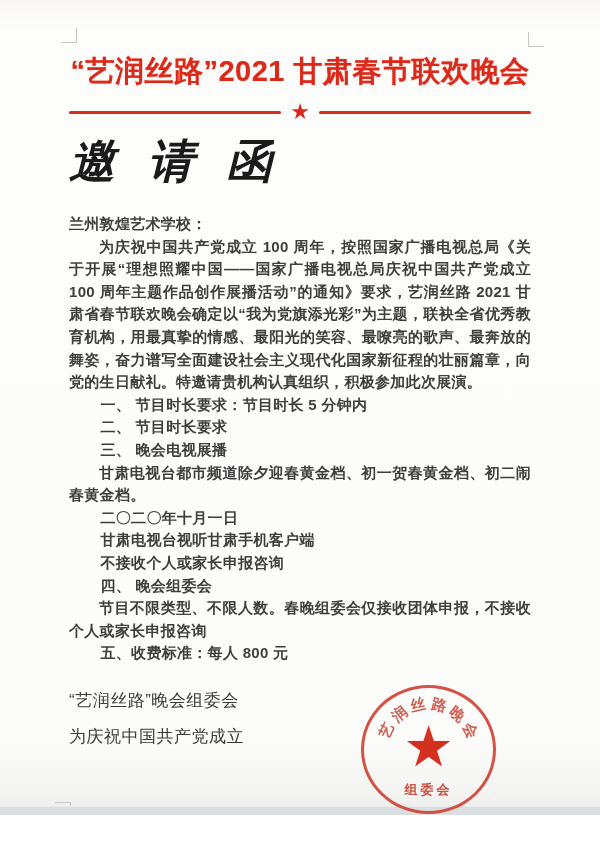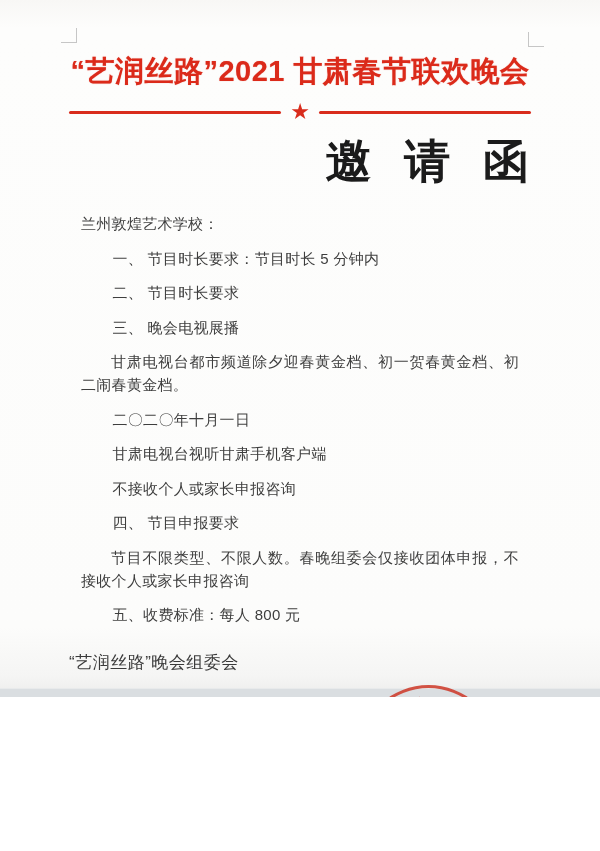--- a/index.html
+++ b/index.html
@@ -1,20 +1,20 @@
 <!DOCTYPE html>
 <html><head>
 <meta charset="utf-8">
 <style>
   * { box-sizing: border-box; }
   html,body { margin:0; padding:0; background:#ffffff; }
   .page {
     position: relative;
     width: 600px;
-    height: 697px;
+    height: 815px;
     margin: 0 auto;
     overflow: hidden;
     background: linear-gradient(180deg, #f8f7f5 0%, #fdfdfc 4%, #fcfcfb 90%, #f5f5f4 97%, #efefee 99%);
     font-family: "Liberation Sans", "DejaVu Sans", sans-serif;
   }
 
   
   .crop { position:absolute; width:16px; height:15px; border:0 solid #c6c6c6; }
   .crop-tl { left:61px;  top:28px;  border-right-width:1px; border-bottom-width:1px; }
   .crop-tr { left:528px; top:32px;  border-left-width:1px;  border-bottom-width:1px; }
@@ -34,38 +34,39 @@
     letter-spacing: 0.5px;
     text-shadow: 0 0 1px rgba(219,42,26,.45);
   }
 
   .divider { display:flex; align-items:center; margin-top:13px; height:22px; }
   .divider .rule { flex:1; height:3px; background:#d92c1c; border-radius:2px; }
   .divider .star { color:#d92c1c; font-size:22px; line-height:22px; margin:0 9px; }
 
   .invite-title {
     margin: 12px 0 0 0;
-    text-align: right;
+    text-align: left;
     font-size: 46px;
     line-height: 52px;
     font-weight: 700;
     color: #1b1b1b;
     word-spacing: 16px;
     letter-spacing: 2px;
+    font-style: italic;
   }
 
   .bodytext {
     margin-top: 26px;
     font-size: 15px;
     line-height: 22.6px;
     letter-spacing: 0.3px;
     color: #3e3e3e;
     text-align: justify;
   }
-  .bodytext p { margin:12px; }
+  .bodytext p { margin:0;font-weight:bold; }
   .p-indent { text-indent: 2em; }
   .l-ind    { padding-left: 2.1em; }
   .l-flush  { padding-left: 0; }
 
   .sign {
     position: relative;
     margin-top: 24px;
     padding-right: 33px;
     text-align: left;
     font-size: 17px;
@@ -119,28 +120,29 @@
     <div class="divider">
       <span class="rule"></span>
       <span class="star">★</span>
       <span class="rule"></span>
     </div>
 
     <h2 class="invite-title">邀 请 函</h2>
 
     <div class="bodytext">
       <p>兰州敦煌艺术学校：</p>
+      <p class="p-indent">为庆祝中国共产党成立 100 周年，按照国家广播电视总局《关于开展“理想照耀中国——国家广播电视总局庆祝中国共产党成立 100 周年主题作品创作展播活动”的通知》要求，艺润丝路 2021 甘肃省春节联欢晚会确定以“我为党旗添光彩”为主题，联袂全省优秀教育机构，用最真挚的情感、最阳光的笑容、最嘹亮的歌声、最奔放的舞姿，奋力谱写全面建设社会主义现代化国家新征程的壮丽篇章，向党的生日献礼。特邀请贵机构认真组织，积极参加此次展演。</p>
       <p class="l-ind">一、 节目时长要求：节目时长 5 分钟内</p>
       <p class="l-ind">二、 节目时长要求</p>
       <p class="l-ind">三、 晚会电视展播</p>
       <p class="p-indent">甘肃电视台都市频道除夕迎春黄金档、初一贺春黄金档、初二闹春黄金档。</p>
       <p class="l-ind">二〇二〇年十月一日</p>
       <p class="l-ind">甘肃电视台视听甘肃手机客户端</p>
       <p class="l-ind">不接收个人或家长申报咨询</p>
-      <p class="l-ind">四、 节目申报要求</p>
+      <p class="l-ind">四、 晚会组委会</p>
       <p class="p-indent">节目不限类型、不限人数。春晚组委会仅接收团体申报，不接收个人或家长申报咨询</p>
       <p class="l-ind">五、收费标准：每人 800 元</p>
     </div>
 
     <div class="sign">
       <p>“艺润丝路”晚会组委会</p>
       <p class="date-line">为庆祝中国共产党成立</p>
     </div>
 
   </div>

